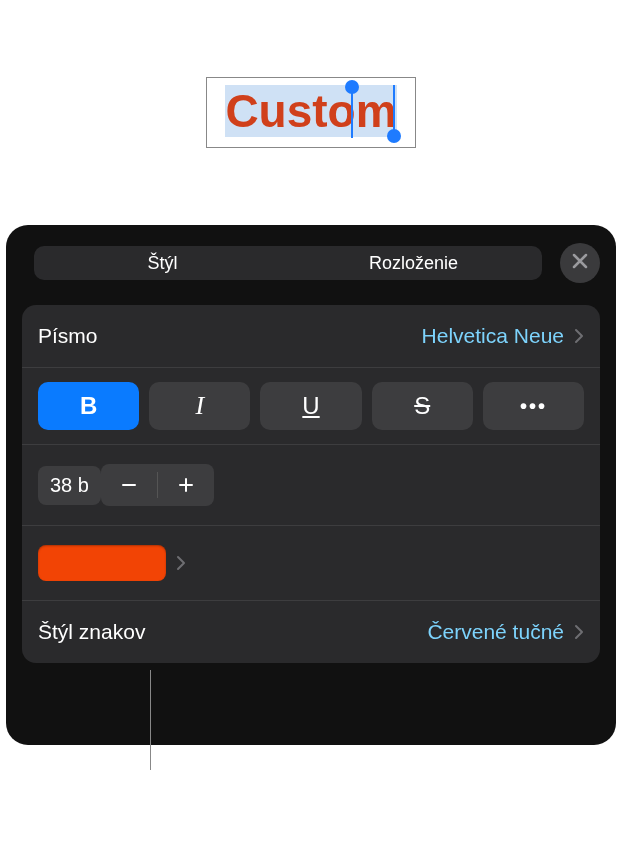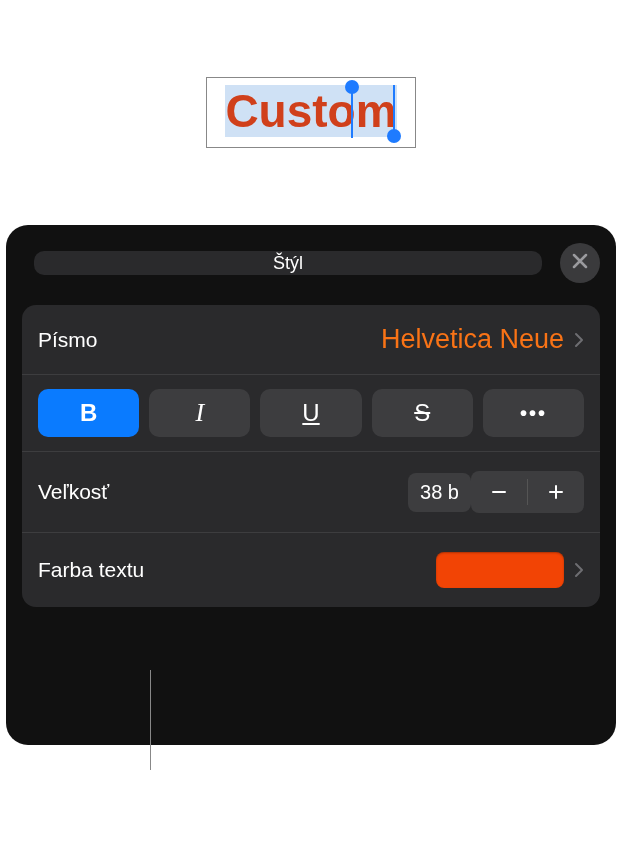--- a/index.html
+++ b/index.html
@@ -70,21 +70,21 @@
       align-items: center;
       padding: 0 16px;
       gap: 18px;
     }
     .segmented {
       flex: 1;
       display: flex;
       background: #2a2a2c;
       border-radius: 10px;
       padding: 3px;
-      height: 24px;
+      height: 34px;
       margin-left: 12px;
     }
     .seg-item {
       flex: 1;
       display: flex;
       align-items: center;
       justify-content: center;
       font-size: 18px;
       color: #fff;
       border-radius: 8px;
@@ -117,22 +117,22 @@
       border-bottom: 1px solid #3d3d3f;
       min-height: 60px;
     }
     .row:last-child { border-bottom: none; }
     .row-label {
       font-size: 21px;
       color: #fff;
       flex: 1;
     }
     .row-value {
-      font-size: 27px;
-      color: #f97316;
+      font-size: 21px;
+      color: #7dd3fc;
     }
     .chev {
       margin-left: 10px;
       color: #6e6e72;
     }
     .chev svg { width: 10px; height: 16px; display: block; }
     .style-btns {
       display: flex;
       gap: 10px;
       padding: 14px 16px;
@@ -217,20 +217,21 @@
     <span class="text-sel sel-bg">Custom</span><br>
     <div class="cursor-bar bot"></div>
     <div class="handle br"></div>
   </div>
 </div>
 
 <div class="panel">
   <div class="tabs-row">
     <div class="segmented">
       <div class="seg-item">Štýl</div>
+      <div class="seg-item">Rozloženie</div>
     </div>
     <div class="close-btn">
       <span>
         <svg viewBox="0 0 16 16">
             <path d="M2 2 L14 14 M14 2 L2 14" stroke="#9a9a9e" stroke-width="2.5" stroke-linecap="round" fill="none"></path>
           </svg>
       </span>
     </div>
   </div>
 
@@ -258,21 +259,20 @@
         </div>
       <div class="style-btn">
           <span class="strike">S</span>
         </div>
       <div class="style-btn">
           <span class="more">•••</span>
         </div>
     </div>
 
     <div class="row">
-      <div class="row-label">Veľkosť</div>
       <div class="size-controls">
         <div class="size-val">38 b</div>
         <div class="stepper">
           <div class="step-btn">
             <span>
               <svg width="18" height="18" viewBox="0 0 18 18">
                   <path d="M3 9 H15" stroke="#fff" stroke-width="2" stroke-linecap="round"></path>
                 </svg>
             </span>
           </div>
@@ -282,26 +282,34 @@
               <svg width="18" height="18" viewBox="0 0 18 18">
                   <path d="M3 9 H15 M9 3 V15" stroke="#fff" stroke-width="2" stroke-linecap="round"></path>
                 </svg>
             </span>
           </div>
         </div>
       </div>
     </div>
 
     <div class="row">
-      <div class="row-label">Farba textu</div>
       <div class="color-swatch" style="background:#f24405"></div>
       <span class="chev">
         <svg viewBox="0 0 10 16">
             <path d="M2 2 L8 8 L2 14" stroke="#6e6e72" stroke-width="2" fill="none" stroke-linecap="round" stroke-linejoin="round"></path>
           </svg>
       </span>
     </div>
 
+    <div class="row">
+      <div class="row-label">Štýl znakov</div>
+      <div class="row-value">Červené tučné</div>
+      <span class="chev">
+        <svg viewBox="0 0 10 16">
+            <path d="M2 2 L8 8 L2 14" stroke="#6e6e72" stroke-width="2" fill="none" stroke-linecap="round" stroke-linejoin="round"></path>
+          </svg>
+      </span>
+    </div>
 
   </div>
 </div>
 
 <div class="callout-line"></div>
 
 </body></html>

